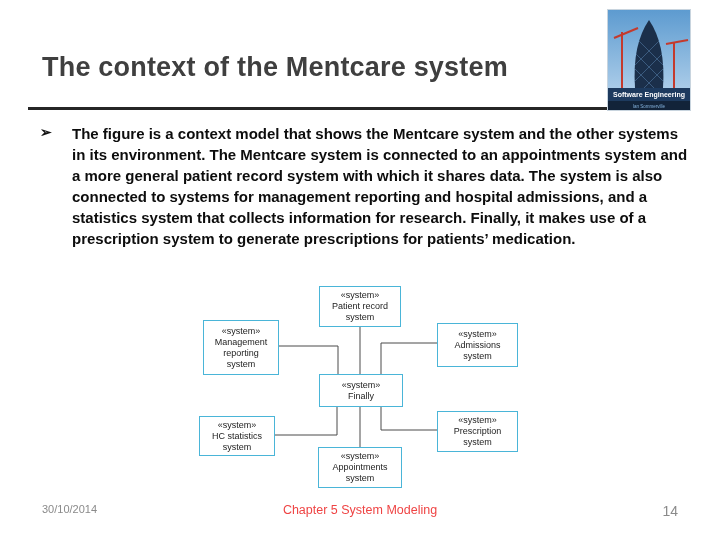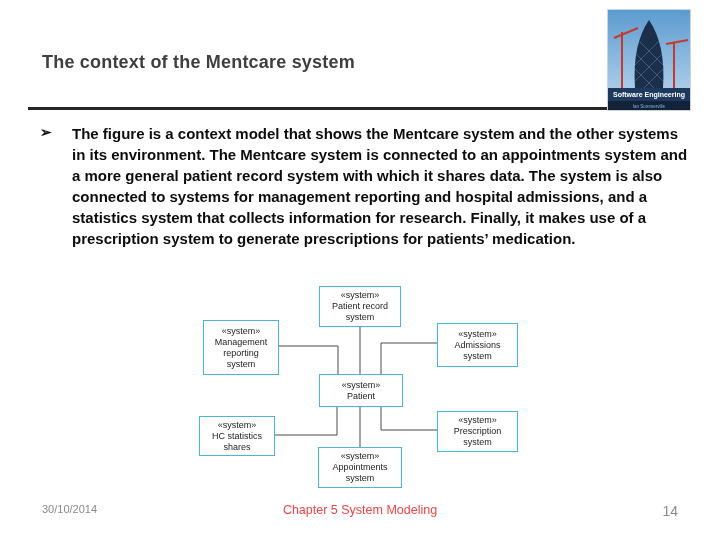--- a/index.html
+++ b/index.html
@@ -2,21 +2,21 @@
 <html><head>
 <meta charset="utf-8">
 <style>
   html,body{margin:0;padding:0;background:#ffffff;}
   .slide{
     position:relative;width:720px;height:540px;background:#ffffff;overflow:hidden;
     font-family:"Liberation Sans",sans-serif;
   }
   .page-title{
     position:absolute;left:42px;top:52px;
-    font-size:18px;font-weight:bold;color:#3f3f3f;letter-spacing:.2px;
+    font-size:27px;font-weight:bold;color:#3f3f3f;letter-spacing:.2px;
   }
   .title-rule{
     position:absolute;left:28px;top:107px;width:662px;height:3px;background:#262626;
   }
   .book-cover{
     position:absolute;left:608px;top:10px;width:82px;height:100px;z-index:3;
     box-shadow:0 0 0 1px #c8d4de;
   }
   .bullet-block{position:absolute;left:40px;top:123px;width:640px;}
   .bullet-glyph{
@@ -121,27 +121,27 @@
     </div>
 
     <div class="node n-admissions">
       <span class="stereo">«system»</span>
       <span class="name">Admissions
 system</span>
     </div>
 
     <div class="node n-mentcare">
       <span class="stereo">«system»</span>
-      <span class="name">Patient</span>
+      <span class="name">Finally</span>
     </div>
 
     <div class="node n-hc">
       <span class="stereo">«system»</span>
       <span class="name">HC statistics
-shares</span>
+system</span>
     </div>
 
     <div class="node n-prescription">
       <span class="stereo">«system»</span>
       <span class="name">Prescription
 system</span>
     </div>
 
     <div class="node n-appointments">
       <span class="stereo">«system»</span>

